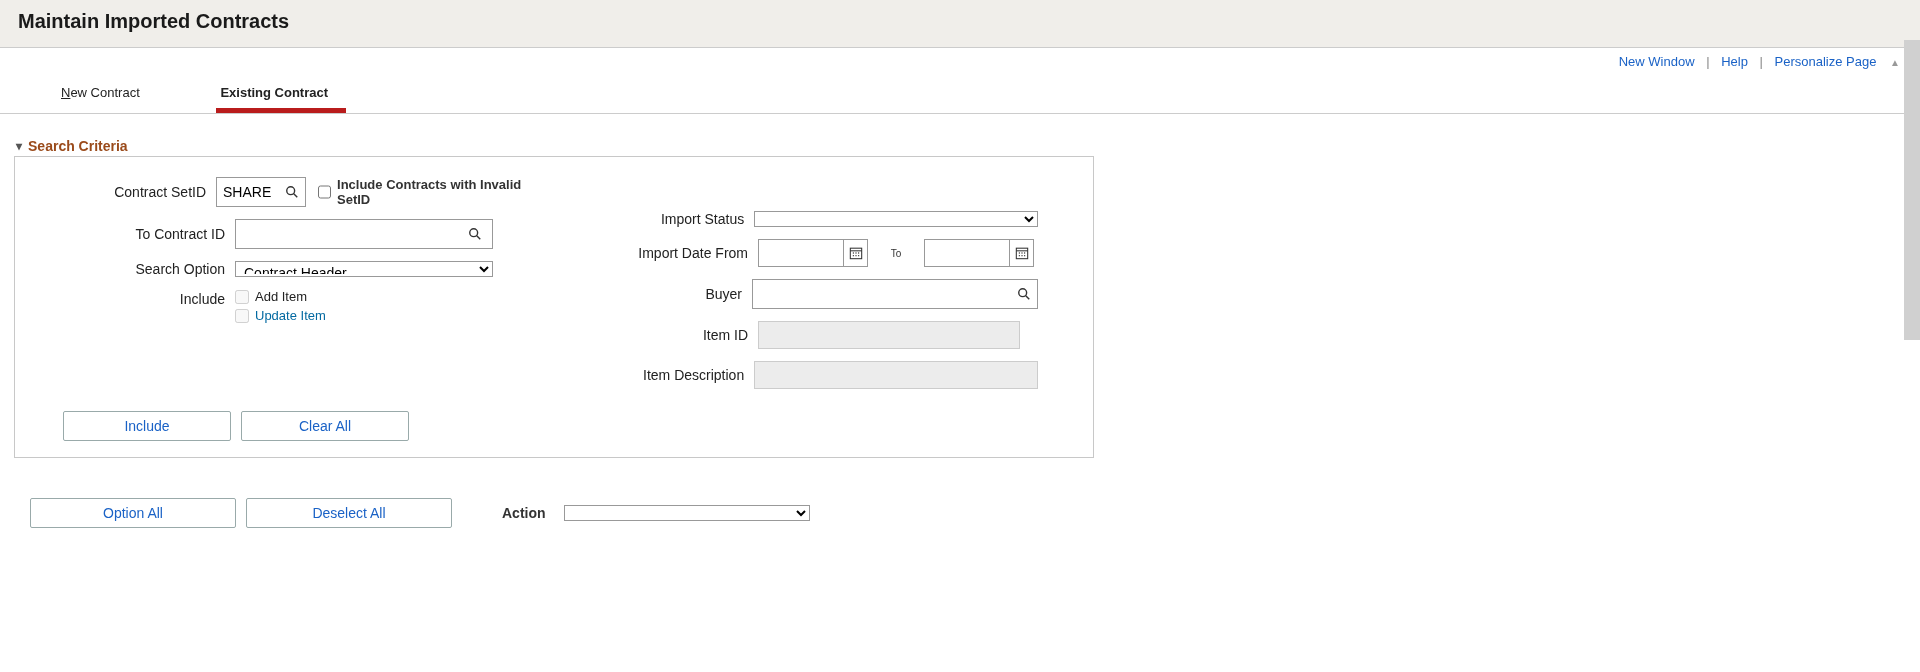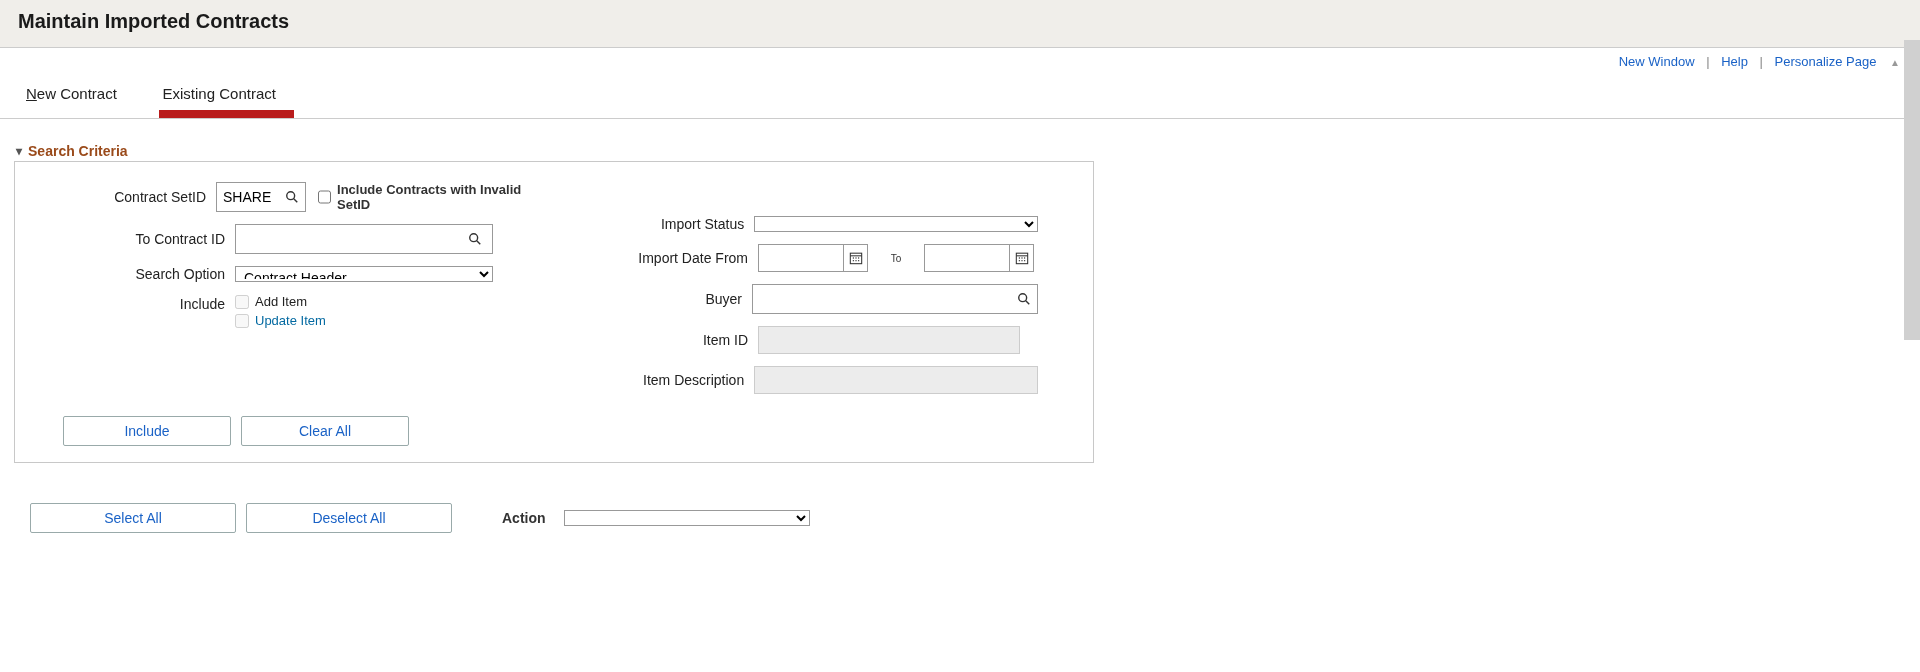--- a/index.html
+++ b/index.html
@@ -4,23 +4,23 @@
 <style>
   * { box-sizing: border-box; margin: 0; padding: 0; }
   body { font-family: Arial, Helvetica, sans-serif; font-size: 13px; color: #333; background: #fff; }
   .header-bar { background: #f0eeea; border-bottom: 1px solid #ccc; padding: 10px 18px 14px 18px; }
   .header-bar h1 { font-size: 20px; font-weight: bold; color: #1a1a1a; }
   .top-links { text-align: right; padding: 6px 20px 2px 0; font-size: 13px; }
   .top-links a { color: #1a62c6; text-decoration: none; padding: 0 8px; }
   .top-links .sep { color: #888; }
   .tri-up { color: #999; font-size: 10px; margin-left: 2px; }
   .tabs { border-bottom: 1px solid #ccc; padding: 0 22px; margin-top: 6px; }
-  .tab { display: inline-block; padding: 8px 18px 10px 4px; font-size: 15px; color: #222; cursor: pointer; margin-right: 20px; }
+  .tab { display: inline-block; padding: 8px 18px 10px 4px; font-size: 13px; color: #222; cursor: pointer; margin-right: 20px; margin-left: 35px; }
   .tab .ul { text-decoration: underline; }
-  .tab.active { font-weight: normal; border-bottom: 8px solid #b91c1c; padding-bottom: 8px; }
+  .tab.active { font-weight: bold; border-bottom: 5px solid #b91c1c; padding-bottom: 8px; }
   .section-head { display: flex; align-items: center; gap: 6px; color: #9a4a1a; font-weight: bold; font-size: 14px; margin: 24px 0 2px 16px; cursor: pointer; }
   .section-head .chev { font-size: 12px; color: #555; }
   .criteria-box { border: 1px solid #c8c8c8; margin: 0 40px 0 14px; padding: 20px 20px 16px 20px; width: 1080px; }
   .cols { display: flex; gap: 43px; }
   .col { flex: 0 0 auto; }
   .col.left { width: 500px; }
   .col.right { width: 460px; }
   .row { display: flex; align-items: center; margin-bottom: 12px; }
   .lbl { width: 200px; text-align: right; padding-right: 10px; font-size: 14px; color: #222; }
   .lbl.right { width: 180px; }
@@ -197,21 +197,21 @@
     </div>
   </div>
 
   <div class="btn-row">
     <button class="btn">Include</button>
     <button class="btn">Clear All</button>
   </div>
 </div>
 
 <div class="bottom-row">
-  <button class="btn wide">Select All</button>
+  <button class="btn wide">Option All</button>
   <button class="btn wide">Deselect All</button>
   <span class="albl" style="font-weight:bold">Action</span>
   <select class="fld action">
     <option></option>
   </select>
 </div>
 
 <div class="scroll-stub"></div>
 
 </body></html>

